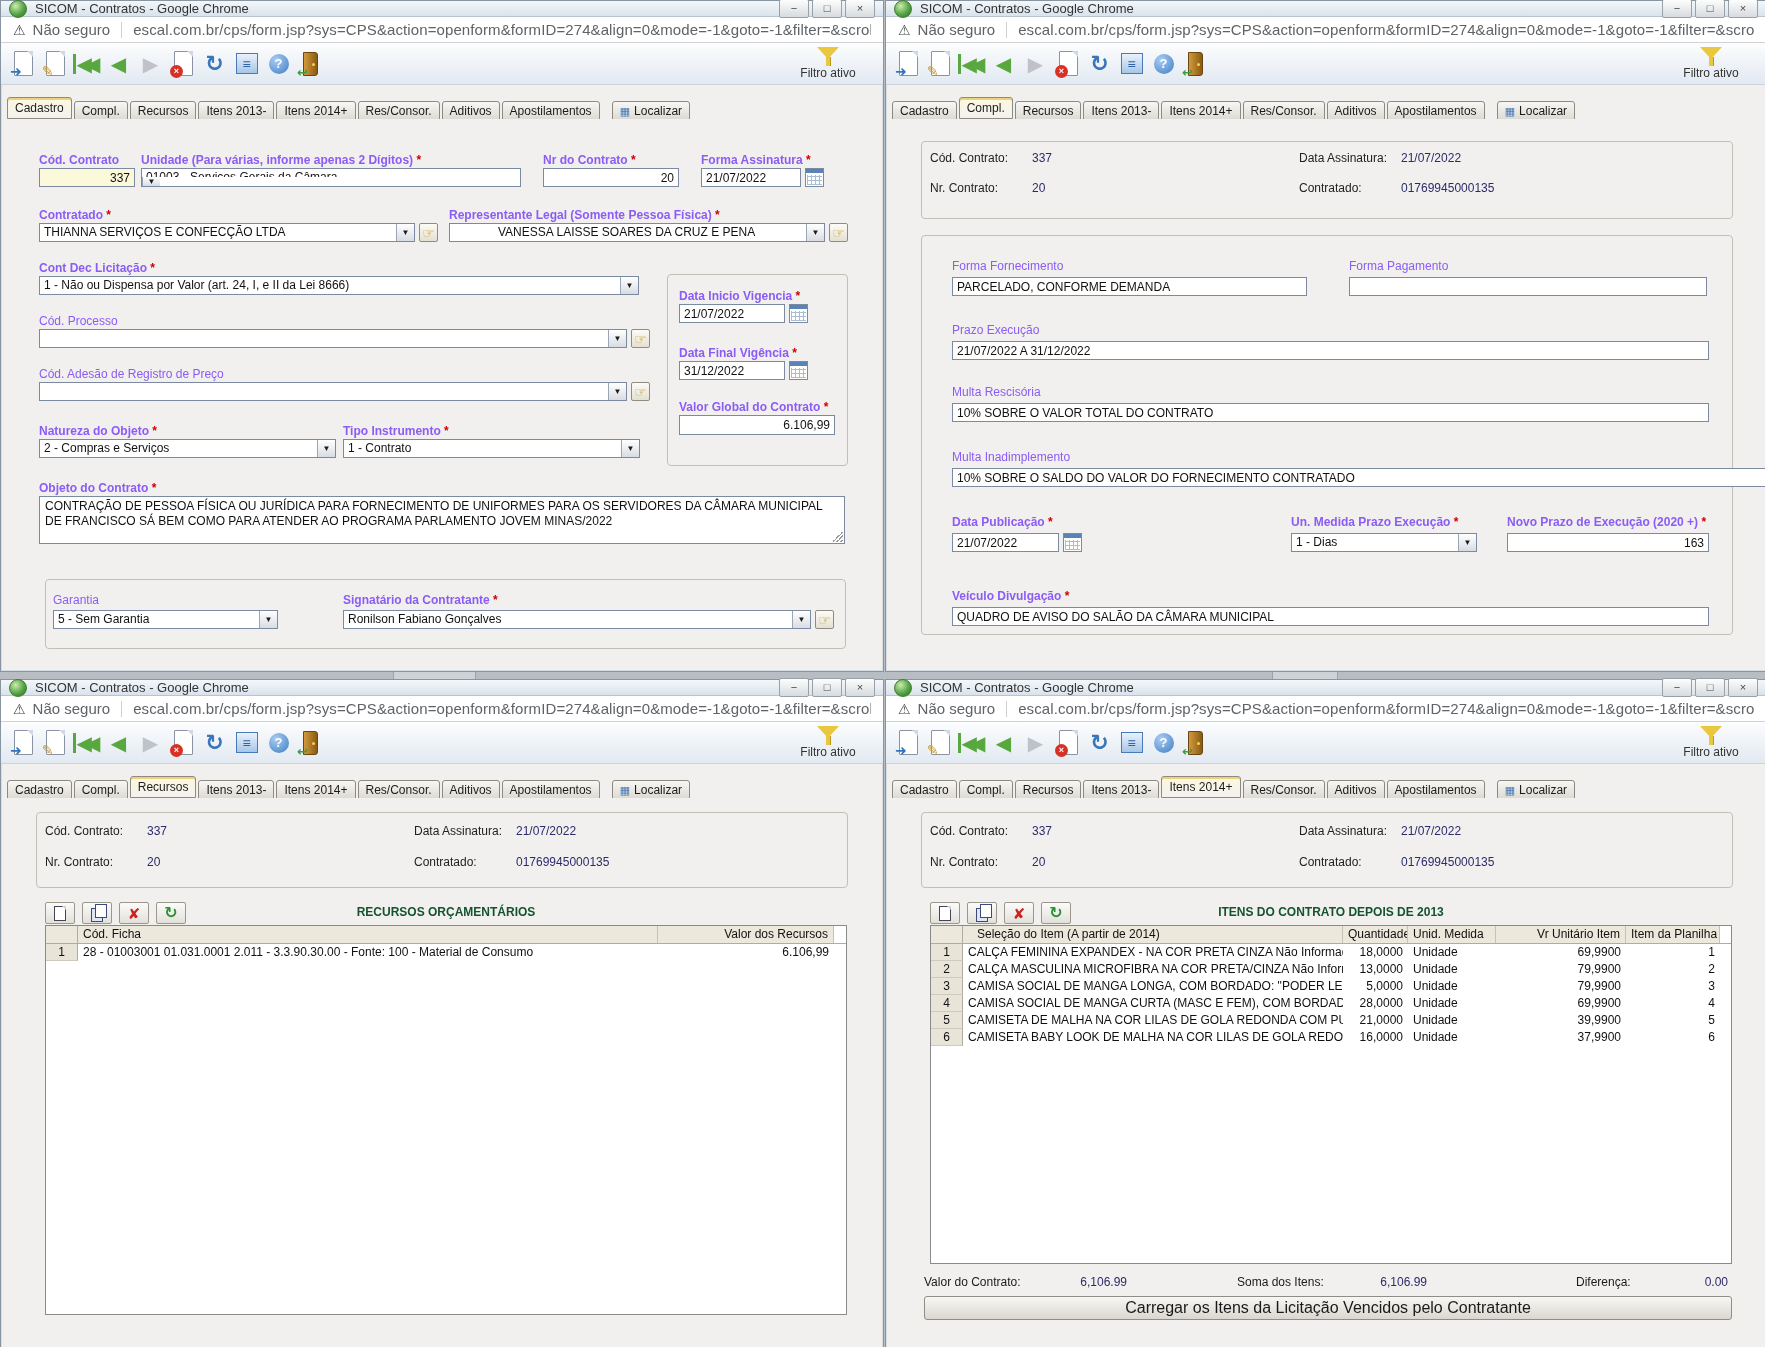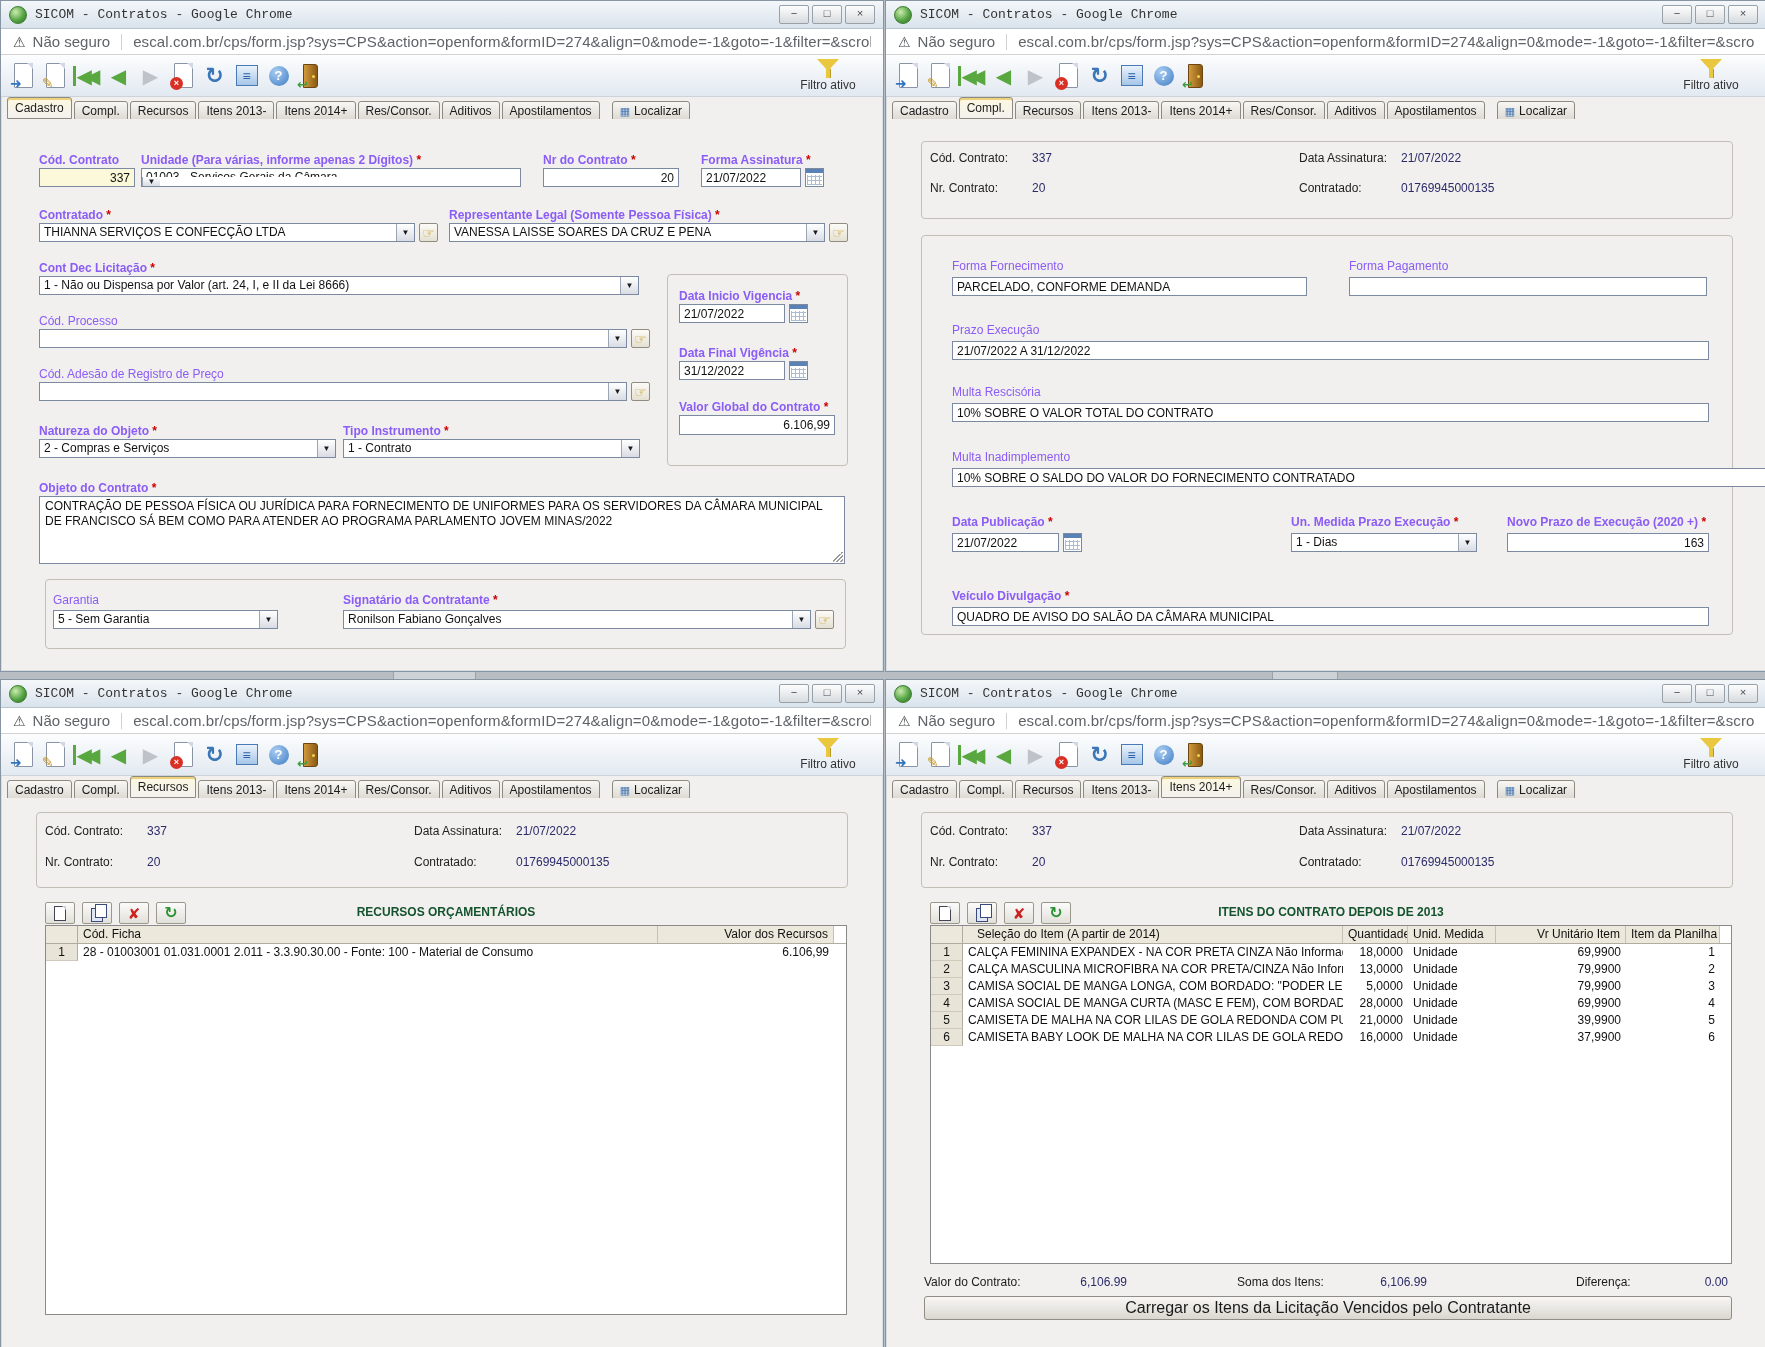--- a/index.html
+++ b/index.html
@@ -5,21 +5,21 @@
   html,body{margin:0;padding:0;}
   body{
     width:1765px;height:1347px;position:relative;overflow:hidden;
     background:#b7bdc3;
     font-family:"Liberation Sans","DejaVu Sans",sans-serif;
     -webkit-font-smoothing:antialiased;
   }
   .frag{position:absolute;background:#cdd2d7;border:1px solid #9aa2aa;border-bottom:none;border-radius:3px 3px 0 0;z-index:0;}
   
   .win{position:absolute;background:#f1f0ee;border:1px solid #8795a2;box-shadow:0 0 0 1px #d6dde3 inset;z-index:1;}
-  .titlebar{height:28px;background:linear-gradient(#f4f7fa,#d9e3ec);border-bottom:1px solid #b9c4cf;display:flex;align-items:center;padding:4px 8px;box-sizing:border-box;font-family:Liberation Mono, monospace;}
+  .titlebar{height:16px;background:linear-gradient(#f4f7fa,#d9e3ec);border-bottom:1px solid #b9c4cf;display:flex;align-items:center;padding:4px 8px;box-sizing:border-box;}
   .appico{width:16px;height:16px;border-radius:50%;background:radial-gradient(circle at 35% 32%,#cdebae,#56a546 55%,#2c6e22);border:1px solid #3f7d30;flex:none;}
   .wtitle{font-size:13px;color:#333;margin-left:8px;flex:1;white-space:nowrap;overflow:hidden;}
   .wbtns{display:flex;flex:none;}
   .wbtn{width:28px;height:17px;border:1px solid #98a0a8;background:linear-gradient(#fdfdfd,#d7dbdf);border-radius:2px;margin-left:3px;display:inline-flex;align-items:center;justify-content:center;font-size:11px;color:#44484c;line-height:1;}
   .urlbar{height:26px;background:#fff;border-bottom:1px solid #d2d2d2;display:flex;align-items:center;padding:0 12px;font-size:15px;color:#5f6368;box-sizing:border-box;}
   .warnico{font-size:14px;color:#3c4043;margin-right:7px;}
   .sectext{margin-right:11px;white-space:nowrap;}
   .urlsep{width:1px;height:16px;background:#d0d0d0;margin-right:11px;flex:none;}
   .urltext{white-space:nowrap;overflow:hidden;letter-spacing:0.1px;}
   .toolbar{height:42px;background:linear-gradient(#fcfdfe,#e2e9f1);border-bottom:1px solid #cdd3da;display:flex;align-items:center;padding:0 6px;position:relative;box-sizing:border-box;}
@@ -192,21 +192,21 @@
     <div class="inp" style="left:699px;top:49px;width:100px;">21/07/2022</div>
     <span class="calico" style="left:803px;top:49px;"></span>
 
     <span class="lbl req" style="left:37px;top:89px;">Contratado</span>
     <div class="sel" style="left:37px;top:104px;width:376px;">
         <span class="sel-txt">THIANNA SERVIÇOS E CONFECÇÃO LTDA</span>
         <span class="sel-btn"></span>
       </div>
     <span class="handbtn" style="left:417px;top:104px;"></span>
     <span class="lbl req" style="left:447px;top:89px;">Representante Legal (Somente  Pessoa Física)</span>
-    <div class="sel" style="left:447px;top:104px;width:376px;">
+    <div class="sel" style="left:447px;top:104px;width:376px;padding-left:44px;">
         <span class="sel-txt">VANESSA LAISSE SOARES DA CRUZ E PENA</span>
         <span class="sel-btn"></span>
       </div>
     <span class="handbtn" style="left:827px;top:104px;"></span>
 
     <span class="lbl req" style="left:37px;top:142px;">Cont Dec Licitação</span>
     <div class="sel" style="left:37px;top:157px;width:600px;">
         <span class="sel-txt">1 - Não ou Dispensa por Valor (art. 24, I, e II da Lei 8666)</span>
         <span class="sel-btn"></span>
       </div>
@@ -240,21 +240,21 @@
         <span class="sel-txt">2 - Compras e Serviços</span>
         <span class="sel-btn"></span>
       </div>
     <span class="lbl req" style="left:341px;top:305px;">Tipo Instrumento</span>
     <div class="sel" style="left:341px;top:320px;width:297px;">
         <span class="sel-txt">1 - Contrato</span>
         <span class="sel-btn"></span>
       </div>
 
     <span class="lbl req" style="left:37px;top:362px;">Objeto do Contrato</span>
-    <div class="tarea" style="left:37px;top:377px;width:806px;height:68px;white-space:normal;">CONTRAÇÃO DE PESSOA FÍSICA OU JURÍDICA PARA FORNECIMENTO DE UNIFORMES PARA OS SERVIDORES DA CÂMARA MUNICIPAL DE FRANCISCO SÁ BEM COMO PARA ATENDER AO PROGRAMA PARLAMENTO JOVEM MINAS/2022</div>
+    <div class="tarea" style="left:37px;top:377px;width:806px;height:48px;white-space:normal;">CONTRAÇÃO DE PESSOA FÍSICA OU JURÍDICA PARA FORNECIMENTO DE UNIFORMES PARA OS SERVIDORES DA CÂMARA MUNICIPAL DE FRANCISCO SÁ BEM COMO PARA ATENDER AO PROGRAMA PARLAMENTO JOVEM MINAS/2022</div>
 
     <div class="gbox" style="left:43px;top:460px;width:801px;height:70px;"></div>
     <span class="lbl" style="left:51px;top:474px;font-weight:normal;">Garantia</span>
     <div class="sel" style="left:51px;top:491px;width:225px;">
         <span class="sel-txt">5 - Sem Garantia</span>
         <span class="sel-btn"></span>
       </div>
     <span class="lbl req" style="left:341px;top:474px;">Signatário da Contratante</span>
     <div class="sel" style="left:341px;top:491px;width:468px;">
         <span class="sel-txt">Ronilson Fabiano Gonçalves</span>

